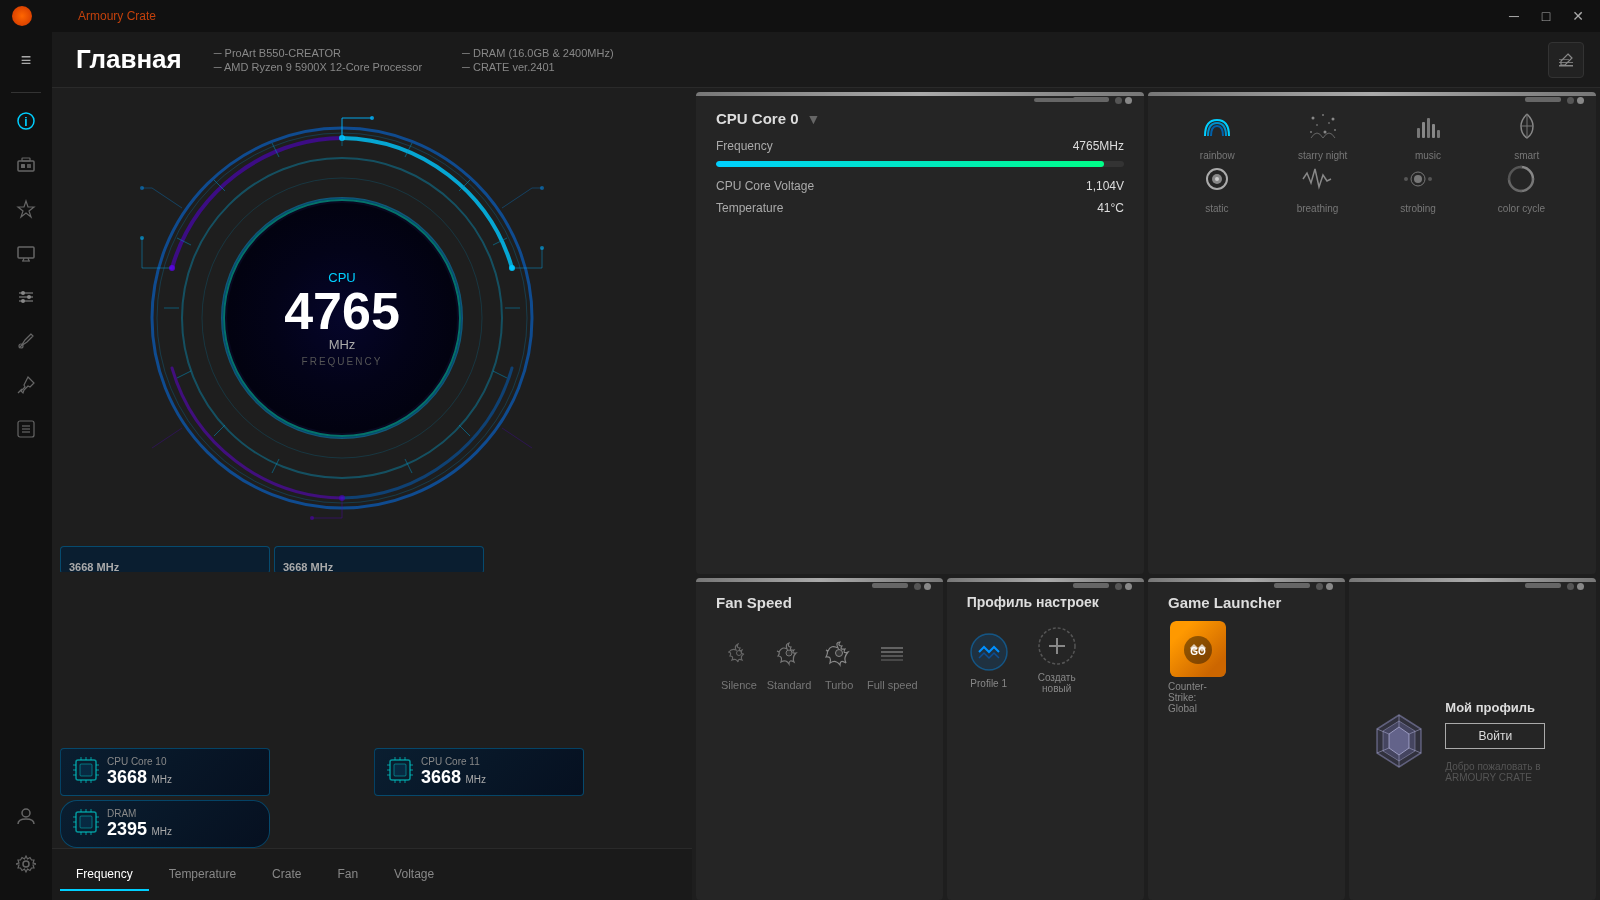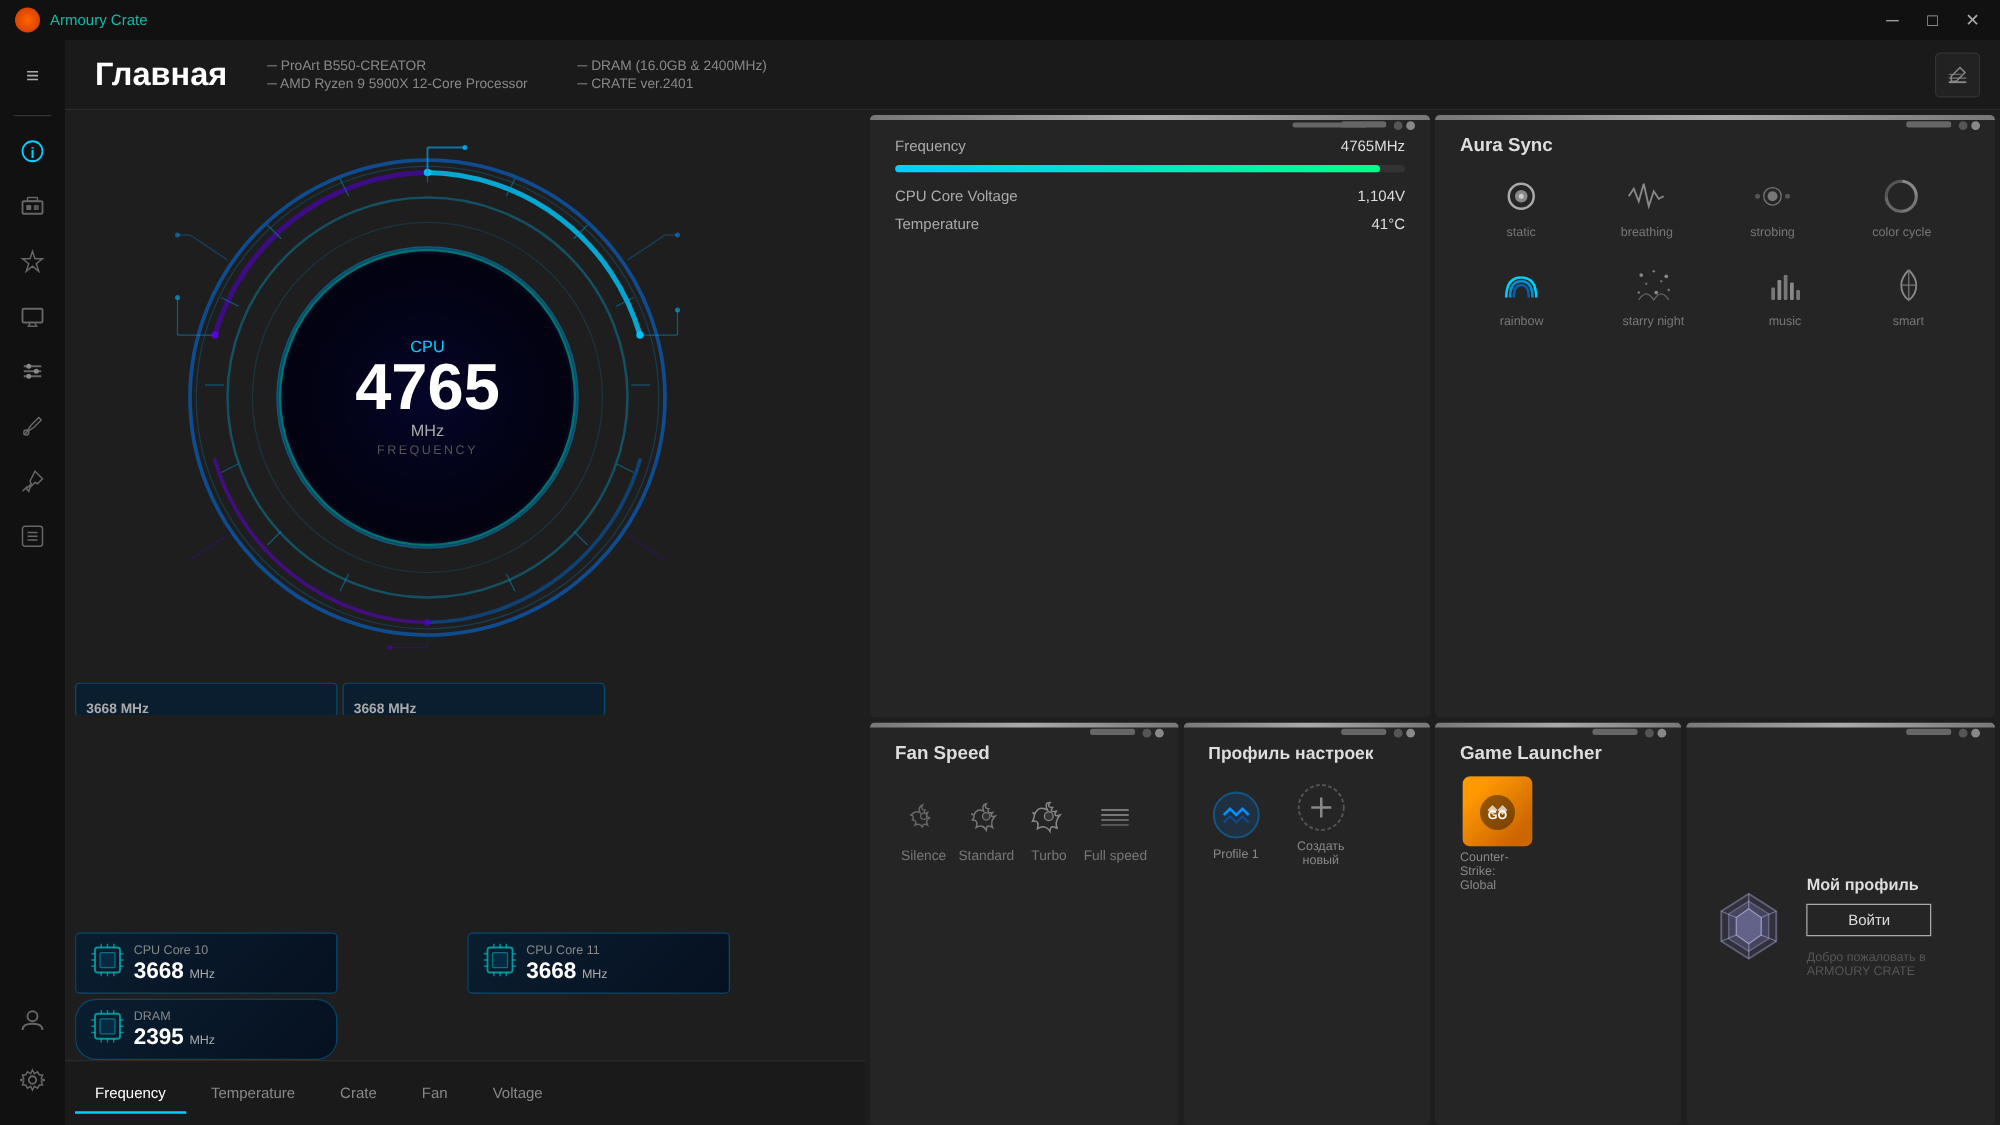--- a/index.html
+++ b/index.html
@@ -25,22 +25,23 @@
       z-index: 100;
     }
     .titlebar-logo {
       width: 20px; height: 20px;
       background: radial-gradient(circle, #ff6600, #cc3300);
       border-radius: 50%;
       margin-right: 8px;
     }
     .titlebar-title {
       font-size: 12px;
-      color: #14b8a6;
+      color: #c2410c;
       flex: 1;
+      margin-left: 38px;
     }
     .titlebar-controls {
       display: flex;
       gap: 12px;
     }
     .titlebar-btn {
       font-size: 14px;
       color: #aaa;
       cursor: pointer;
       width: 20px;
@@ -788,20 +789,24 @@
           <div style="position:absolute;top:0;left:0;right:0;height:4px;background:linear-gradient(90deg,#777,#aaa,#777);"></div>
           <div style="position:absolute;top:6px;right:50px;width:60px;height:4px;background:#666;border-radius:2px;"></div>
           <div style="position:absolute;top:5px;right:12px;display:flex;gap:6px;">
             <div style="width:36px;height:5px;background:#666;border-radius:2px;"></div>
             <div style="display:flex;gap:3px;">
               <div style="width:7px;height:7px;border-radius:50%;background:#555;"></div>
               <div style="width:7px;height:7px;border-radius:50%;background:#888;"></div>
             </div>
           </div>
           <div class="cpu-core-content" style="padding-top:18px;">
+            <div class="cpu-core-title">
+              <span class="cpu-core-name">CPU Core 0</span>
+              <span style="color:#666;font-size:14px;">▼</span>
+            </div>
             <div class="metric-row">
               <span class="metric-row-label">Frequency</span>
               <span class="metric-row-value">4765MHz</span>
             </div>
             <div class="freq-bar-container">
               <div class="freq-bar" style="width:95%;"></div>
             </div>
             <div class="metric-row">
               <span class="metric-row-label">CPU Core Voltage</span>
               <span class="metric-row-value">1,104V</span>
@@ -816,64 +821,20 @@
         <div class="card aura-panel" style="flex:1;min-height:0;">
           <div style="position:absolute;top:0;left:0;right:0;height:4px;background:linear-gradient(90deg,#777,#aaa,#777);"></div>
           <div style="position:absolute;top:5px;right:12px;display:flex;gap:6px;">
             <div style="width:36px;height:5px;background:#666;border-radius:2px;"></div>
             <div style="display:flex;gap:3px;">
               <div style="width:7px;height:7px;border-radius:50%;background:#555;"></div>
               <div style="width:7px;height:7px;border-radius:50%;background:#888;"></div>
             </div>
           </div>
           <div class="aura-content" style="padding-top:16px;">
-            <div class="aura-title">Aura Sync</div>
-
-            <div class="aura-options-row">
-              <div class="aura-option">
-                <div class="aura-option-icon selected">
-                  <svg width="32" height="32" viewBox="0 0 32 32" fill="none">
-                    <circle cx="16" cy="16" r="10" stroke="#aaa" stroke-width="2" fill="none"></circle>
-                    <circle cx="16" cy="16" r="5" fill="#888"></circle>
-                    <circle cx="16" cy="16" r="2" fill="#ccc"></circle>
-                  </svg>
-                </div>
-                <span class="aura-option-label">static</span>
-              </div>
-              <div class="aura-option">
-                <div class="aura-option-icon">
-                  <svg width="32" height="32" viewBox="0 0 32 32" fill="none">
-                    <polyline points="2,16 6,10 10,20 14,6 18,24 22,12 26,18 30,16" stroke="#888" stroke-width="1.5" fill="none"></polyline>
-                  </svg>
-                </div>
-                <span class="aura-option-label">breathing</span>
-              </div>
-              <div class="aura-option">
-                <div class="aura-option-icon">
-                  <svg width="32" height="32" viewBox="0 0 32 32" fill="none">
-                    <circle cx="16" cy="16" r="4" fill="#777"></circle>
-                    <circle cx="16" cy="16" r="7" stroke="#777" stroke-width="1" fill="none"></circle>
-                    <circle cx="4" cy="16" r="2" fill="#555"></circle>
-                    <circle cx="28" cy="16" r="2" fill="#555"></circle>
-                  </svg>
-                </div>
-                <span class="aura-option-label">strobing</span>
-              </div>
-              <div class="aura-option">
-                <div class="aura-option-icon">
-                  <svg width="32" height="32" viewBox="0 0 32 32" fill="none">
-                    <path d="M16 4 A12 12 0 0 1 28 16" stroke="#888" stroke-width="2.5" fill="none" stroke-linecap="round"></path>
-                    <path d="M28 16 A12 12 0 0 1 16 28" stroke="#777" stroke-width="2.5" fill="none" stroke-linecap="round"></path>
-                    <path d="M16 28 A12 12 0 0 1 4 16" stroke="#666" stroke-width="2.5" fill="none" stroke-linecap="round"></path>
-                    <path d="M4 16 A12 12 0 0 1 16 4" stroke="#555" stroke-width="2.5" fill="none" stroke-linecap="round"></path>
-                  </svg>
-                </div>
-                <span class="aura-option-label">color cycle</span>
-              </div>
-            </div>
 
             <div class="aura-options-row" style="margin-bottom:0;">
               <div class="aura-option">
                 <div class="aura-option-icon">
                   <svg width="32" height="32" viewBox="0 0 32 32" fill="none">
                     <path d="M4 26 Q4 10 16 10 Q28 10 28 26" stroke="#00cfff" stroke-width="2" fill="none"></path>
                     <path d="M7 26 Q7 13 16 13 Q25 13 25 26" stroke="#0090cc" stroke-width="2" fill="none"></path>
                     <path d="M10 26 Q10 16 16 16 Q22 16 22 26" stroke="#0060aa" stroke-width="2" fill="none"></path>
                   </svg>
                 </div>
@@ -911,20 +872,63 @@
                 <div class="aura-option-icon">
                   <svg width="32" height="32" viewBox="0 0 32 32" fill="none">
                     <path d="M16 4 Q22 10 22 16 Q22 24 16 28 Q10 24 10 16 Q10 10 16 4" stroke="#888" stroke-width="1.5" fill="none"></path>
                     <line x1="16" y1="4" x2="16" y2="28" stroke="#777" stroke-width="1"></line>
                     <line x1="10" y1="16" x2="22" y2="16" stroke="#777" stroke-width="1"></line>
                   </svg>
                 </div>
                 <span class="aura-option-label">smart</span>
               </div>
             </div>
+
+            <div class="aura-options-row">
+              <div class="aura-option">
+                <div class="aura-option-icon selected">
+                  <svg width="32" height="32" viewBox="0 0 32 32" fill="none">
+                    <circle cx="16" cy="16" r="10" stroke="#aaa" stroke-width="2" fill="none"></circle>
+                    <circle cx="16" cy="16" r="5" fill="#888"></circle>
+                    <circle cx="16" cy="16" r="2" fill="#ccc"></circle>
+                  </svg>
+                </div>
+                <span class="aura-option-label">static</span>
+              </div>
+              <div class="aura-option">
+                <div class="aura-option-icon">
+                  <svg width="32" height="32" viewBox="0 0 32 32" fill="none">
+                    <polyline points="2,16 6,10 10,20 14,6 18,24 22,12 26,18 30,16" stroke="#888" stroke-width="1.5" fill="none"></polyline>
+                  </svg>
+                </div>
+                <span class="aura-option-label">breathing</span>
+              </div>
+              <div class="aura-option">
+                <div class="aura-option-icon">
+                  <svg width="32" height="32" viewBox="0 0 32 32" fill="none">
+                    <circle cx="16" cy="16" r="4" fill="#777"></circle>
+                    <circle cx="16" cy="16" r="7" stroke="#777" stroke-width="1" fill="none"></circle>
+                    <circle cx="4" cy="16" r="2" fill="#555"></circle>
+                    <circle cx="28" cy="16" r="2" fill="#555"></circle>
+                  </svg>
+                </div>
+                <span class="aura-option-label">strobing</span>
+              </div>
+              <div class="aura-option">
+                <div class="aura-option-icon">
+                  <svg width="32" height="32" viewBox="0 0 32 32" fill="none">
+                    <path d="M16 4 A12 12 0 0 1 28 16" stroke="#888" stroke-width="2.5" fill="none" stroke-linecap="round"></path>
+                    <path d="M28 16 A12 12 0 0 1 16 28" stroke="#777" stroke-width="2.5" fill="none" stroke-linecap="round"></path>
+                    <path d="M16 28 A12 12 0 0 1 4 16" stroke="#666" stroke-width="2.5" fill="none" stroke-linecap="round"></path>
+                    <path d="M4 16 A12 12 0 0 1 16 4" stroke="#555" stroke-width="2.5" fill="none" stroke-linecap="round"></path>
+                  </svg>
+                </div>
+                <span class="aura-option-label">color cycle</span>
+              </div>
+            </div>
           </div>
         </div>
       </div>
 
       <div style="display:flex;gap:4px;flex:1.2;min-height:0;">
 
         <div class="card fan-card" style="flex:1;min-height:0;">
           <div style="position:absolute;top:0;left:0;right:0;height:4px;background:linear-gradient(90deg,#777,#aaa,#777);"></div>
           <div style="position:absolute;top:5px;right:12px;display:flex;gap:6px;">
             <div style="width:36px;height:5px;background:#666;border-radius:2px;"></div>

